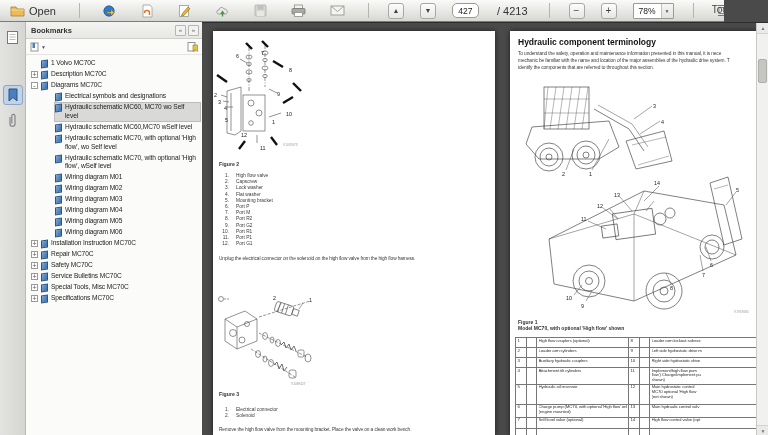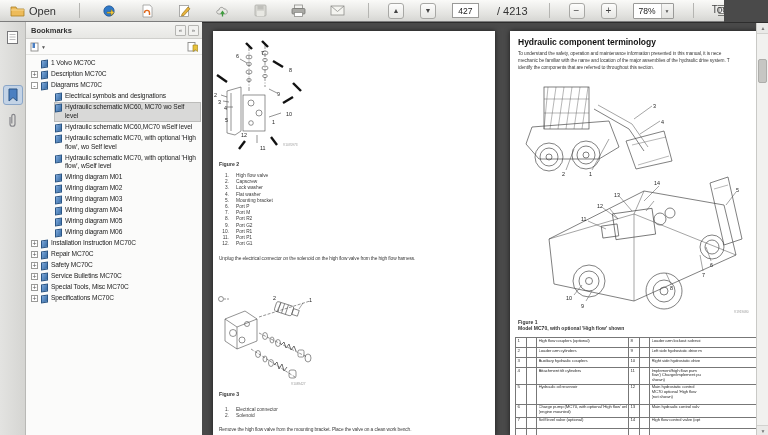--- a/index.html
+++ b/index.html
@@ -11,21 +11,21 @@
   .toolbar{position:absolute;left:0;top:0;width:724px;height:22px;
     background:linear-gradient(#fafaf8,#e2e2df 70%,#d6d6d3);
     border-bottom:1px solid #7c7c7c;display:flex;align-items:center;
     padding:0 6px;gap:16px;overflow:hidden;z-index:5;}
   .tbsep{width:1px;height:15px;background:#b5b5b2;margin:0 3px;flex:none;}
   .tbtn{height:18px;display:flex;align-items:center;justify-content:center;
     padding:0 3px;border:1px solid transparent;border-radius:2px;flex:none;}
   .openbtn{gap:4px;font-size:11px;color:#333;}
   .tbtn svg{display:block;}
   .pagebox{width:27px;height:15px;border:1px solid #9a9a98;background:#fff;
-    font-size:8.5px;text-align:center;color:#222;padding:0;border-radius:0;}
+    font-size:8.5px;text-align:center;color:#222;padding:0;border-radius:5px;}
   .pagetotal{font-size:11px;color:#333;margin:0 2px;white-space:nowrap;}
   .roundbtn{width:16px;height:16px;border:1px solid #a8a8a5;border-radius:3px;
     background:linear-gradient(#fdfdfc,#e6e6e3);display:flex;align-items:center;
     justify-content:center;font-size:7px;color:#444;flex:none;}
   .zoombox{height:16px;border:1px solid #9a9a98;background:#fff;display:flex;
     align-items:center;border-radius:1px;flex:none;}
   .zoomval{font-size:8.5px;color:#222;padding:0 5px;}
   .zoomcaret{width:12px;height:100%;border-left:1px solid #c0c0be;
     background:linear-gradient(#f6f6f4,#e2e2df);display:flex;align-items:center;
     justify-content:center;font-size:5px;color:#555;}

